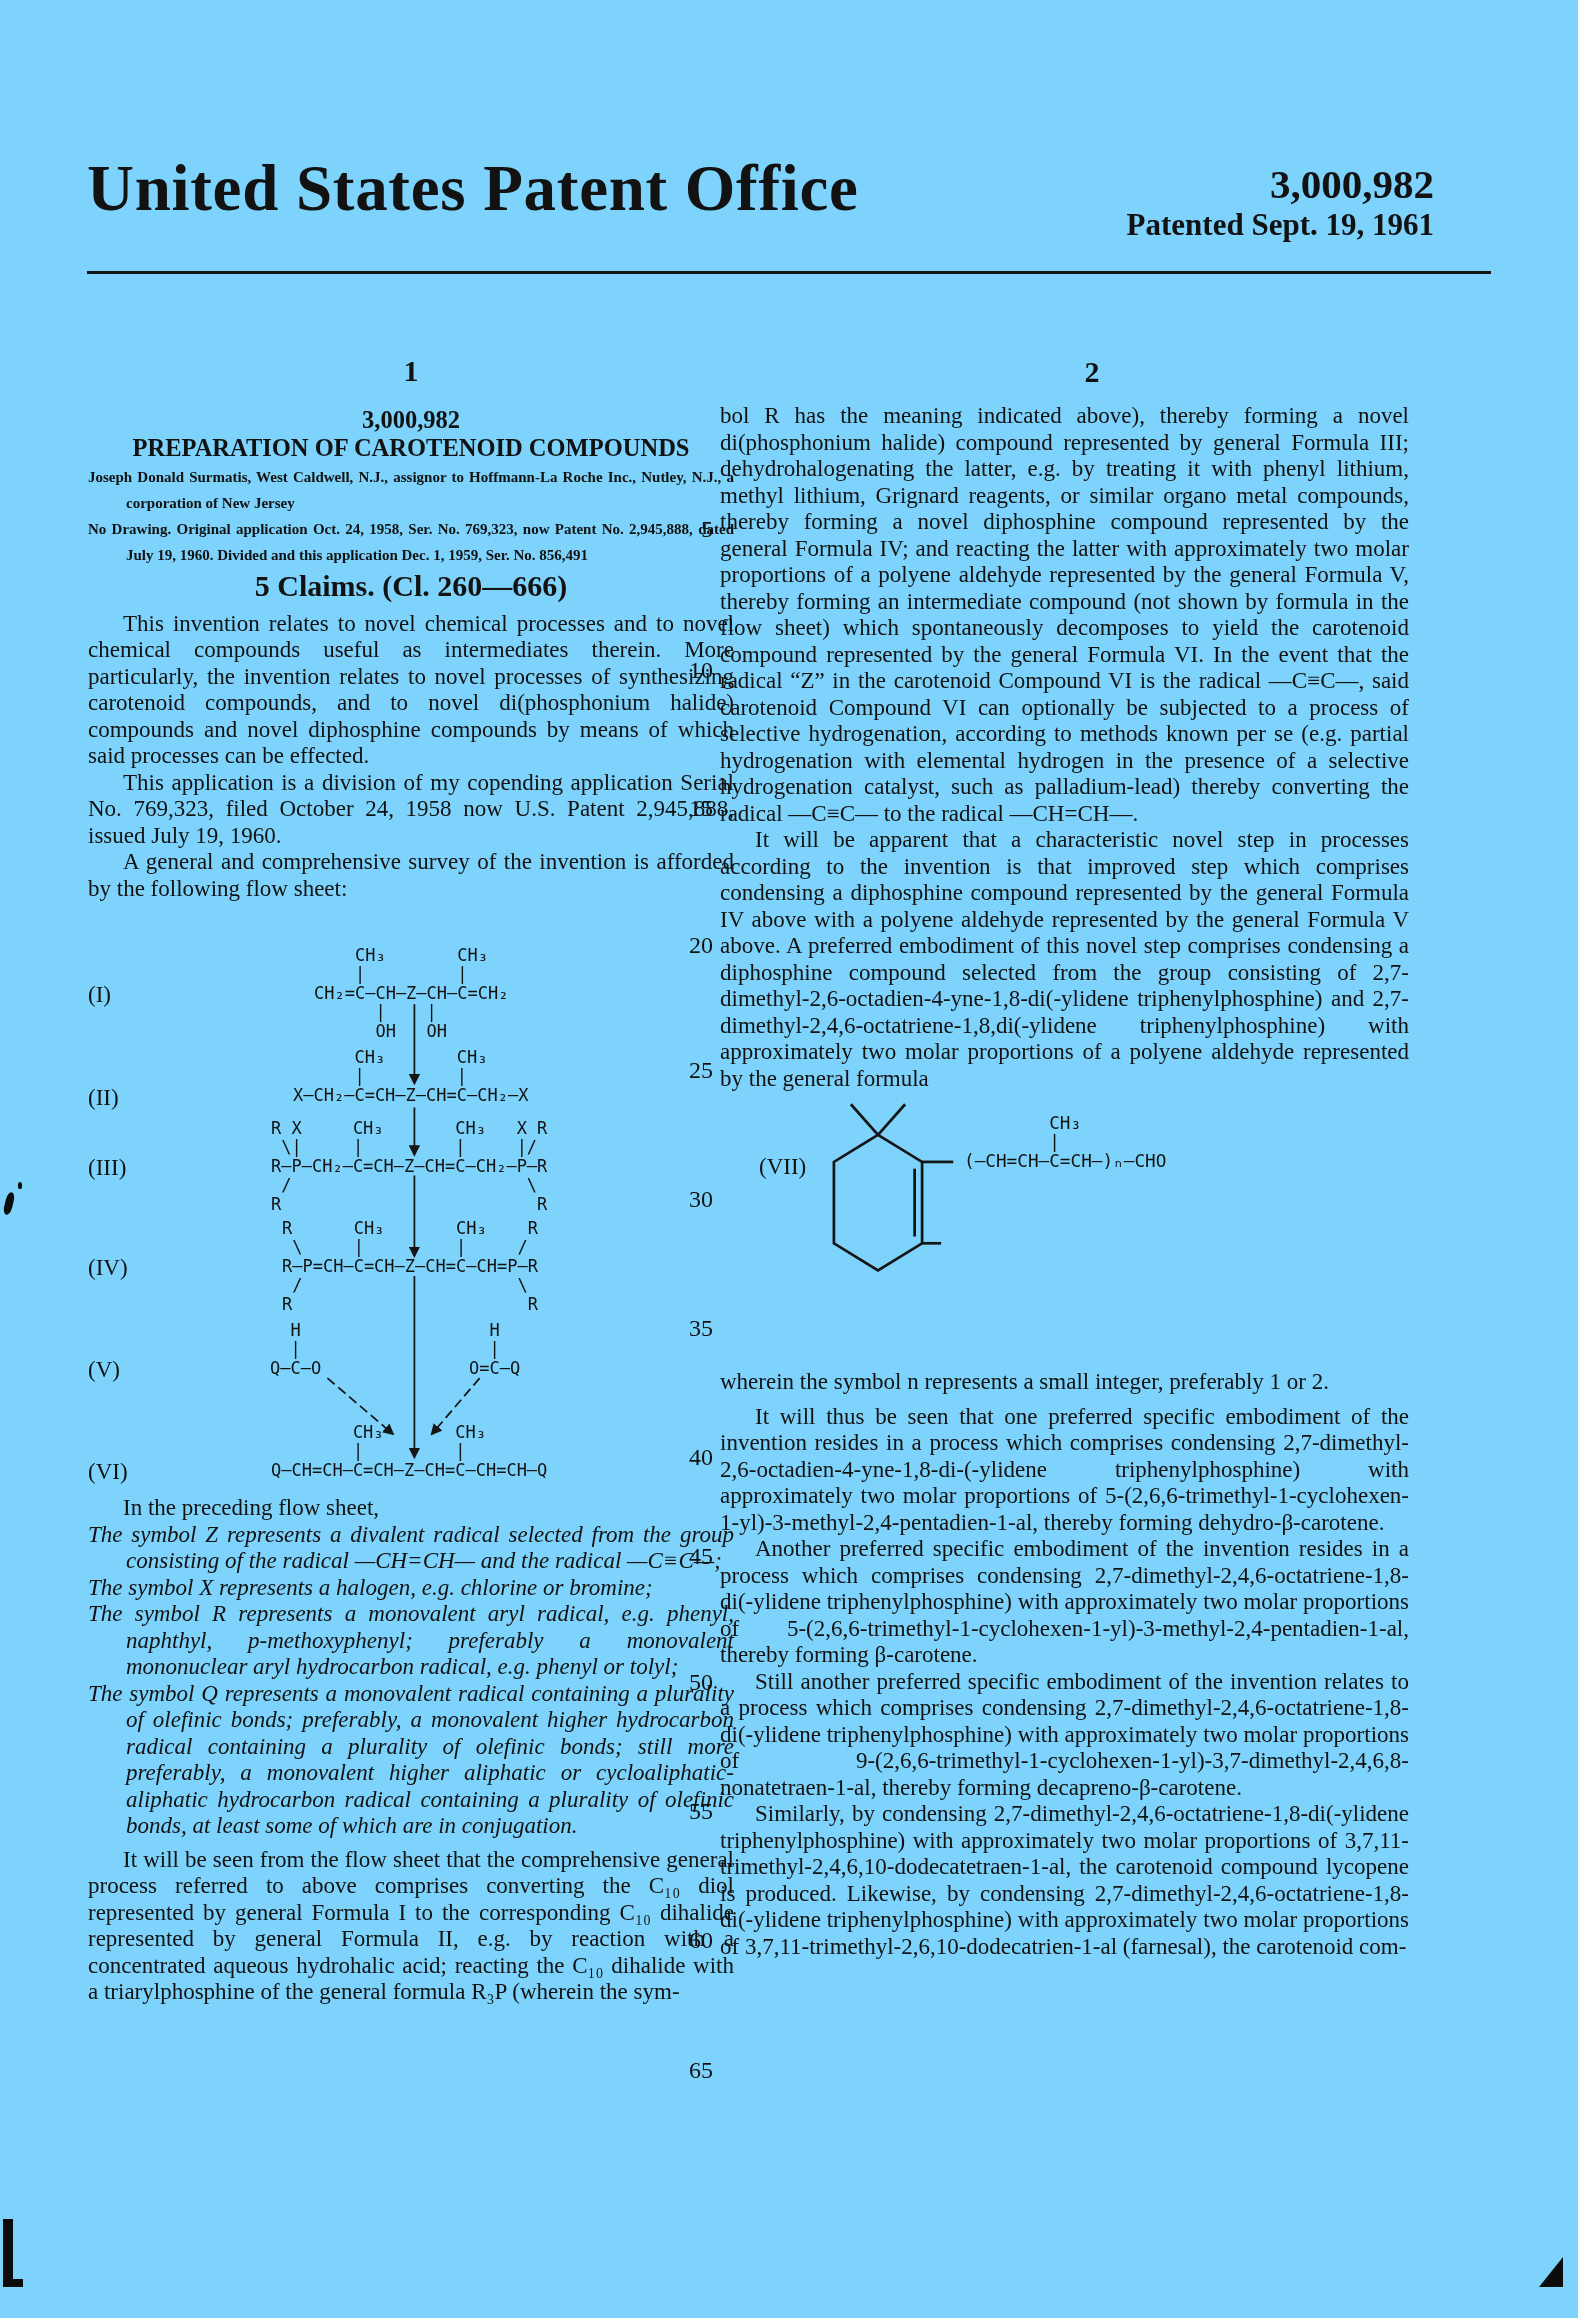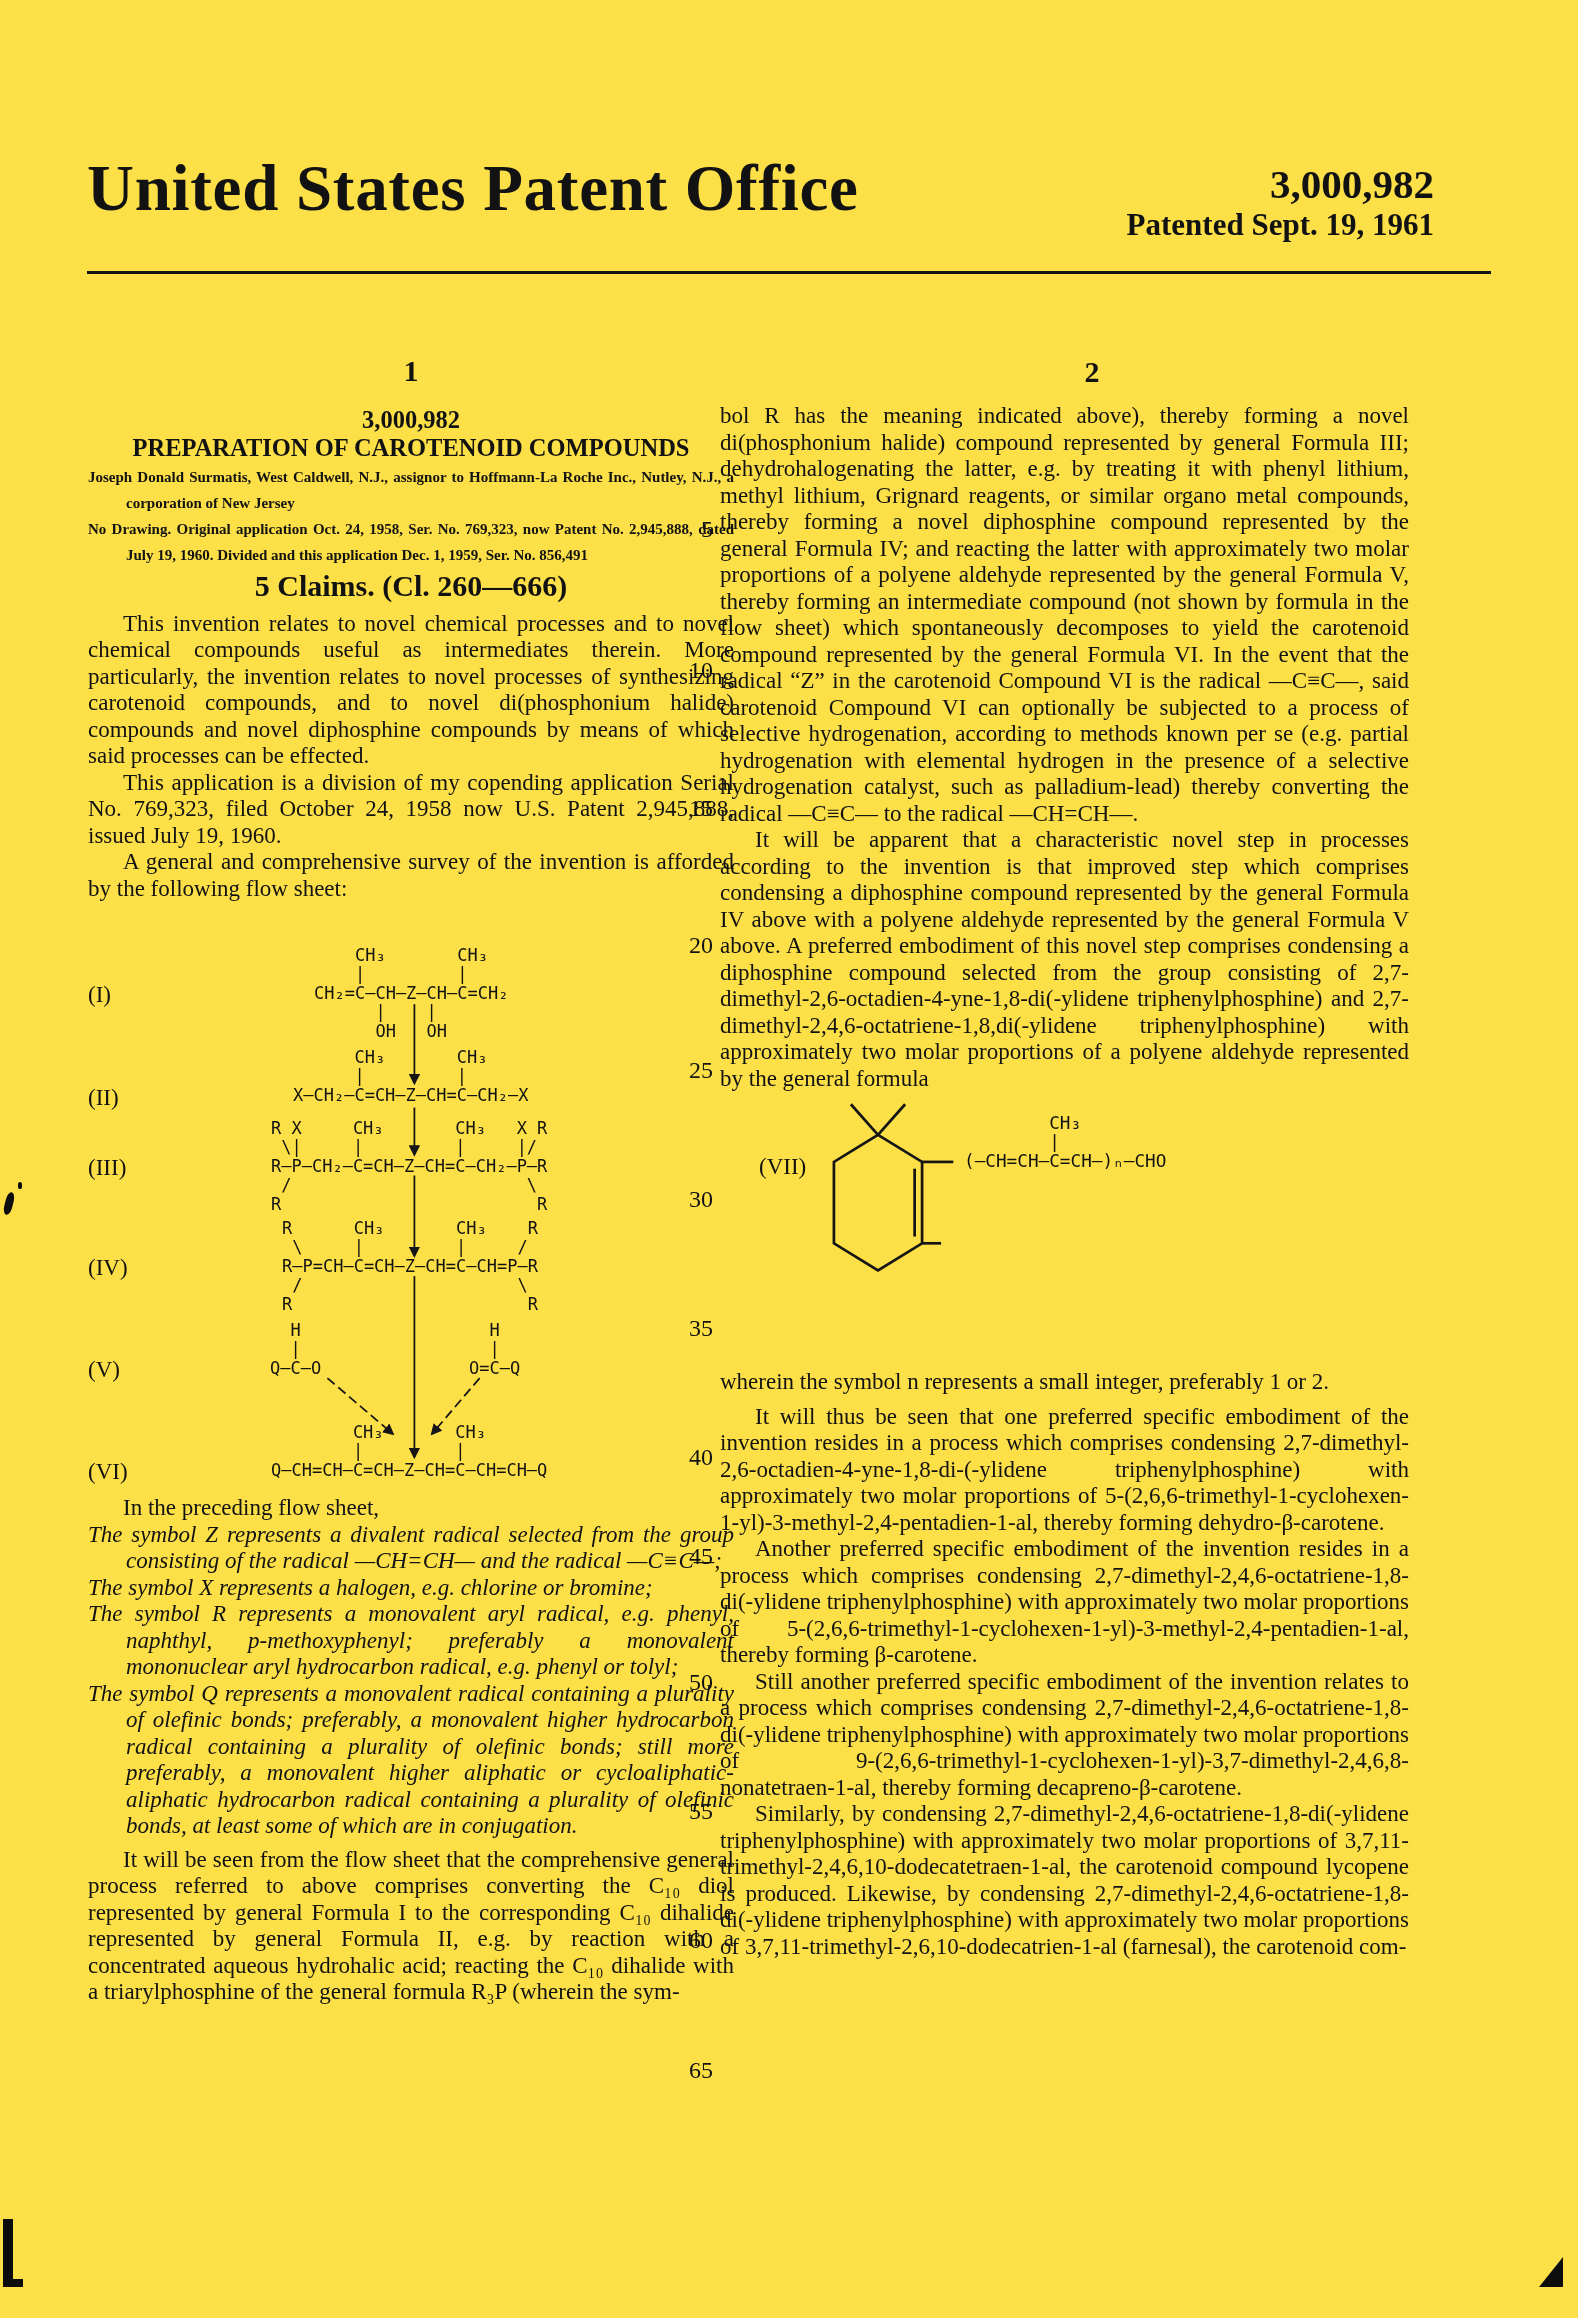--- a/index.html
+++ b/index.html
@@ -1,17 +1,17 @@
 <!DOCTYPE html>
 <html style="font-size:11px"><head>
 <meta charset="utf-8">
 <style>
   html,body{margin:0;padding:0;background:#d8d8d4;}
   .page{
-    position:relative;width:1578px;height:2319px;background:#fde047;color:#121212;
+    position:relative;width:1578px;height:2319px;background:#7dd3fc;color:#121212;
     font-family:"Liberation Serif", serif;overflow:hidden;
   }
   
   .office-title{position:absolute;left:87px;top:151px;font-size:65px;font-weight:bold;letter-spacing:0.7px;white-space:nowrap;}
   .header-right{position:absolute;right:144px;top:162px;text-align:right;}
   .patent-number{font-size:41px;font-weight:bold;line-height:44px;}
   .patent-date{font-size:31px;font-weight:bold;line-height:37px;}
   .header-rule{position:absolute;left:87px;top:271px;width:1404px;height:3.4px;background:#151515;}
   
   .colnum{position:absolute;font-size:30px;font-weight:bold;width:54px;text-align:center;}

